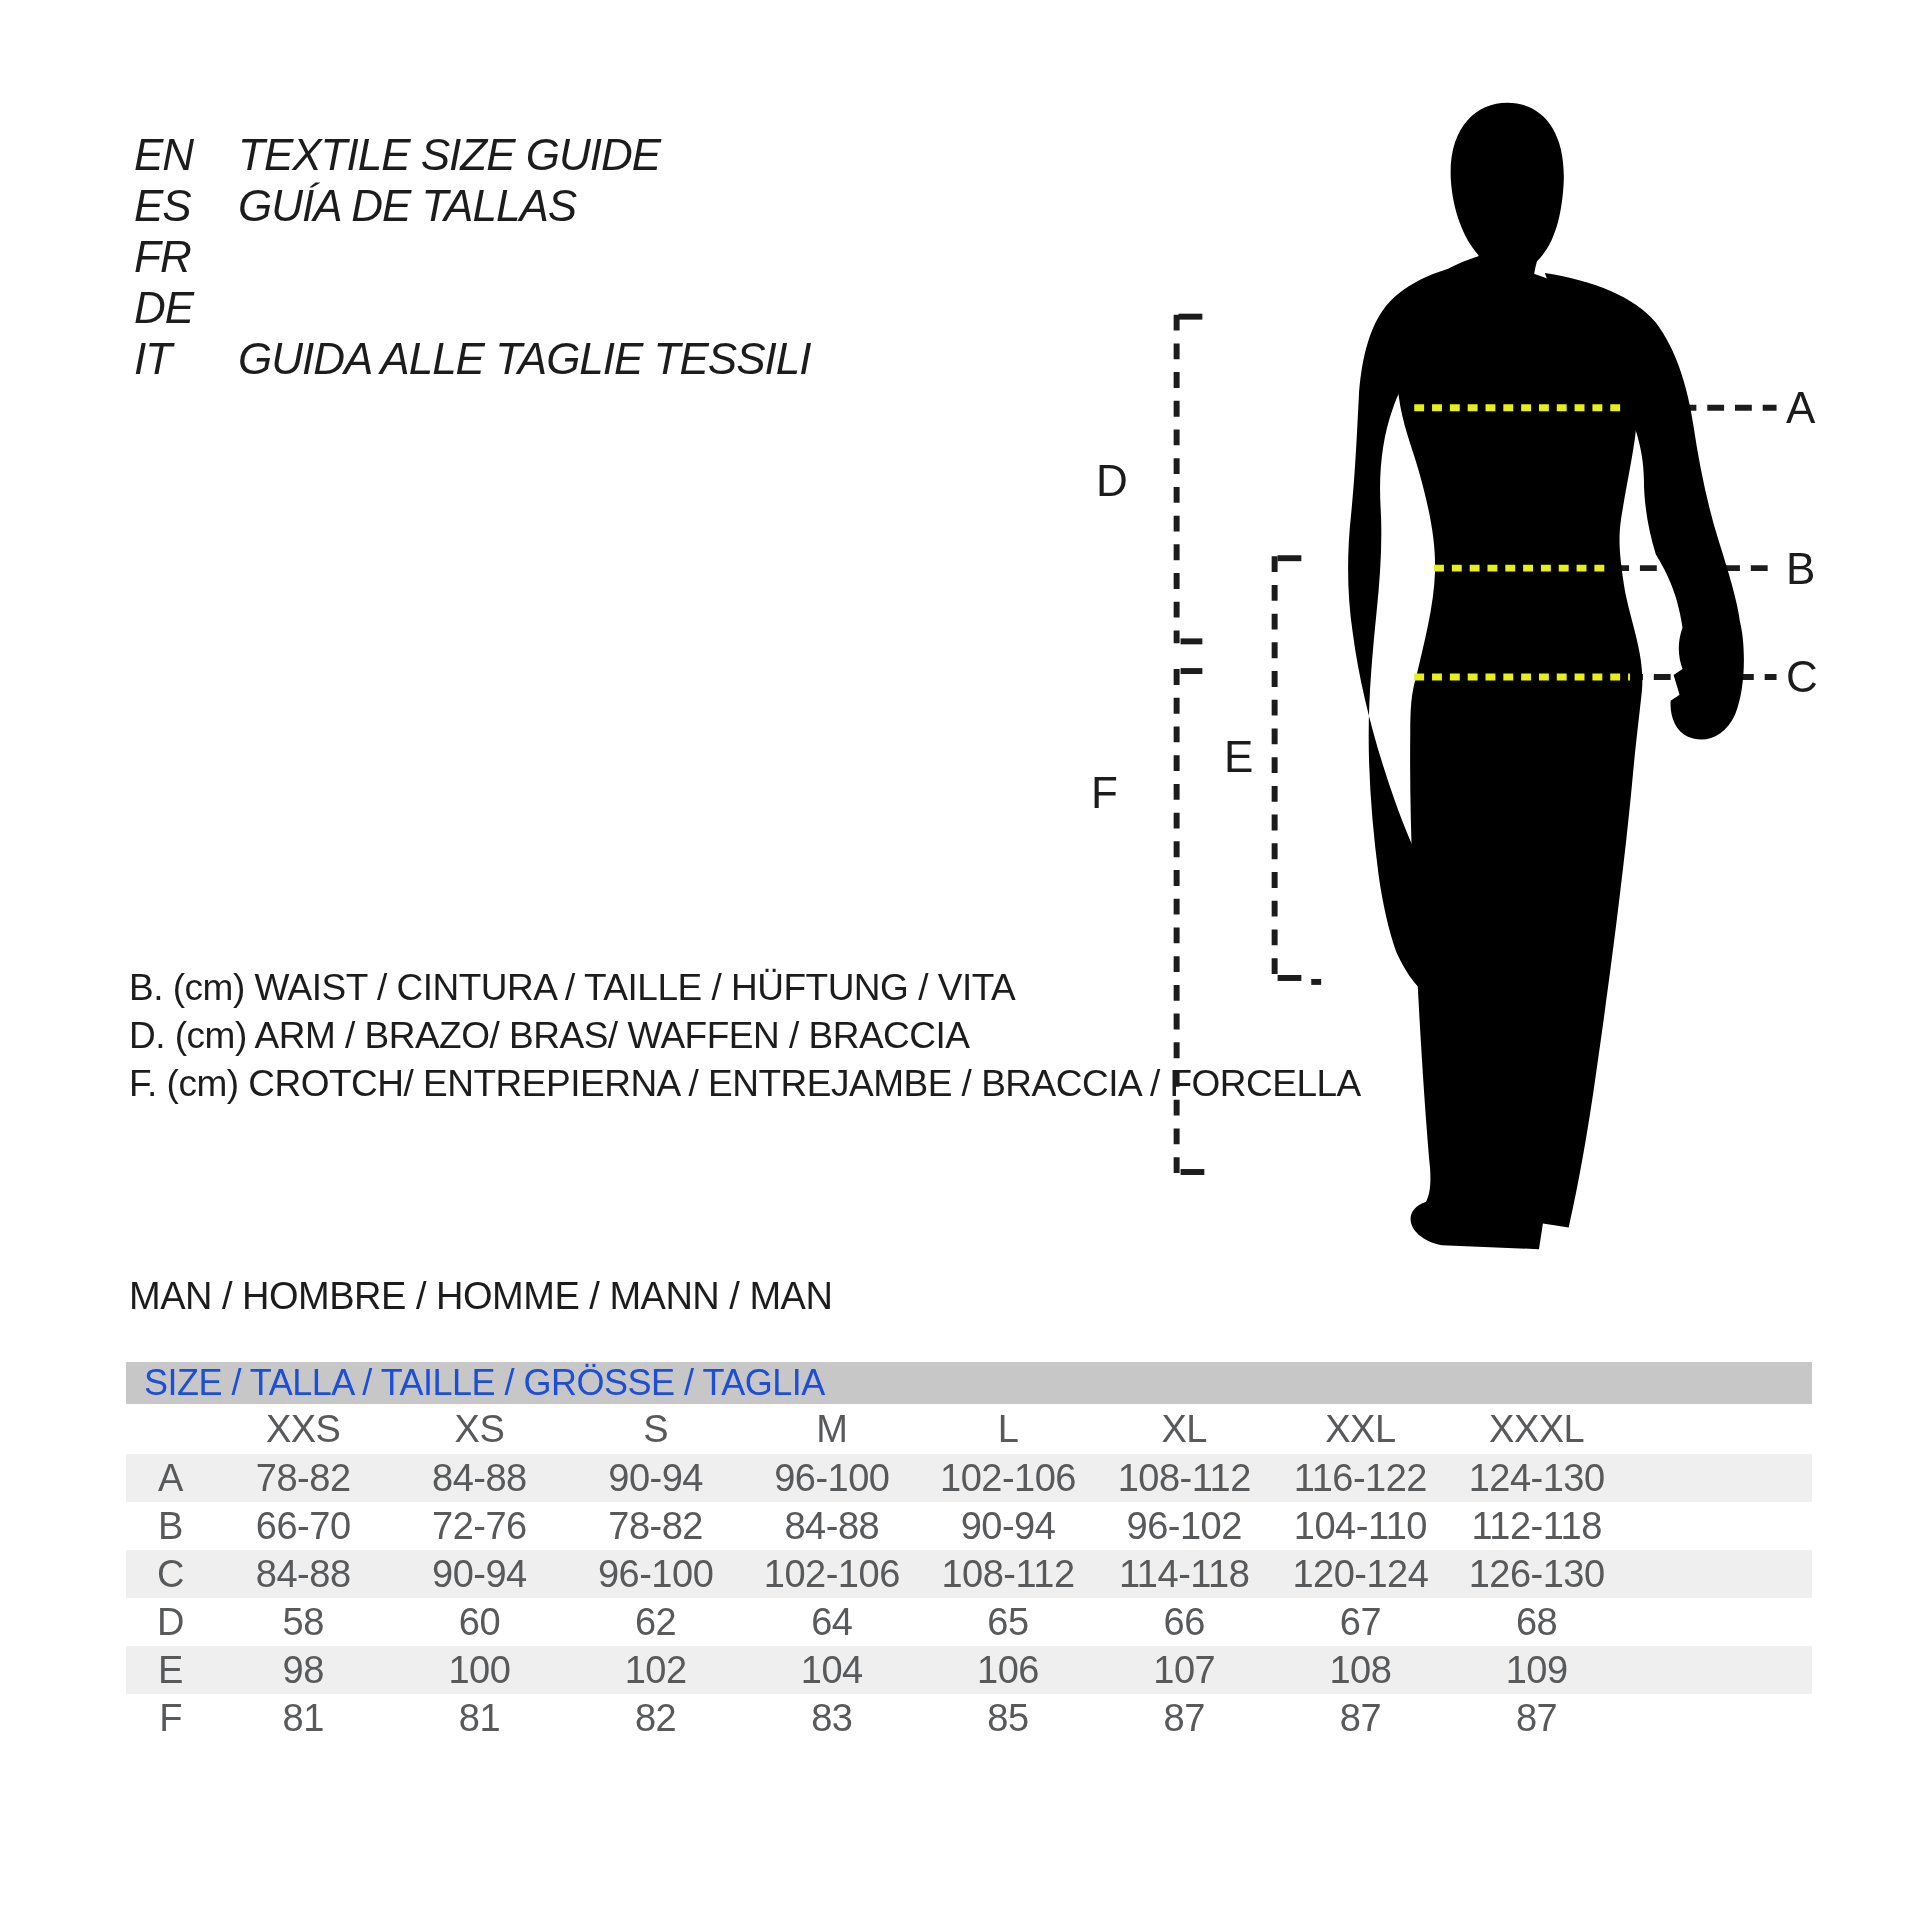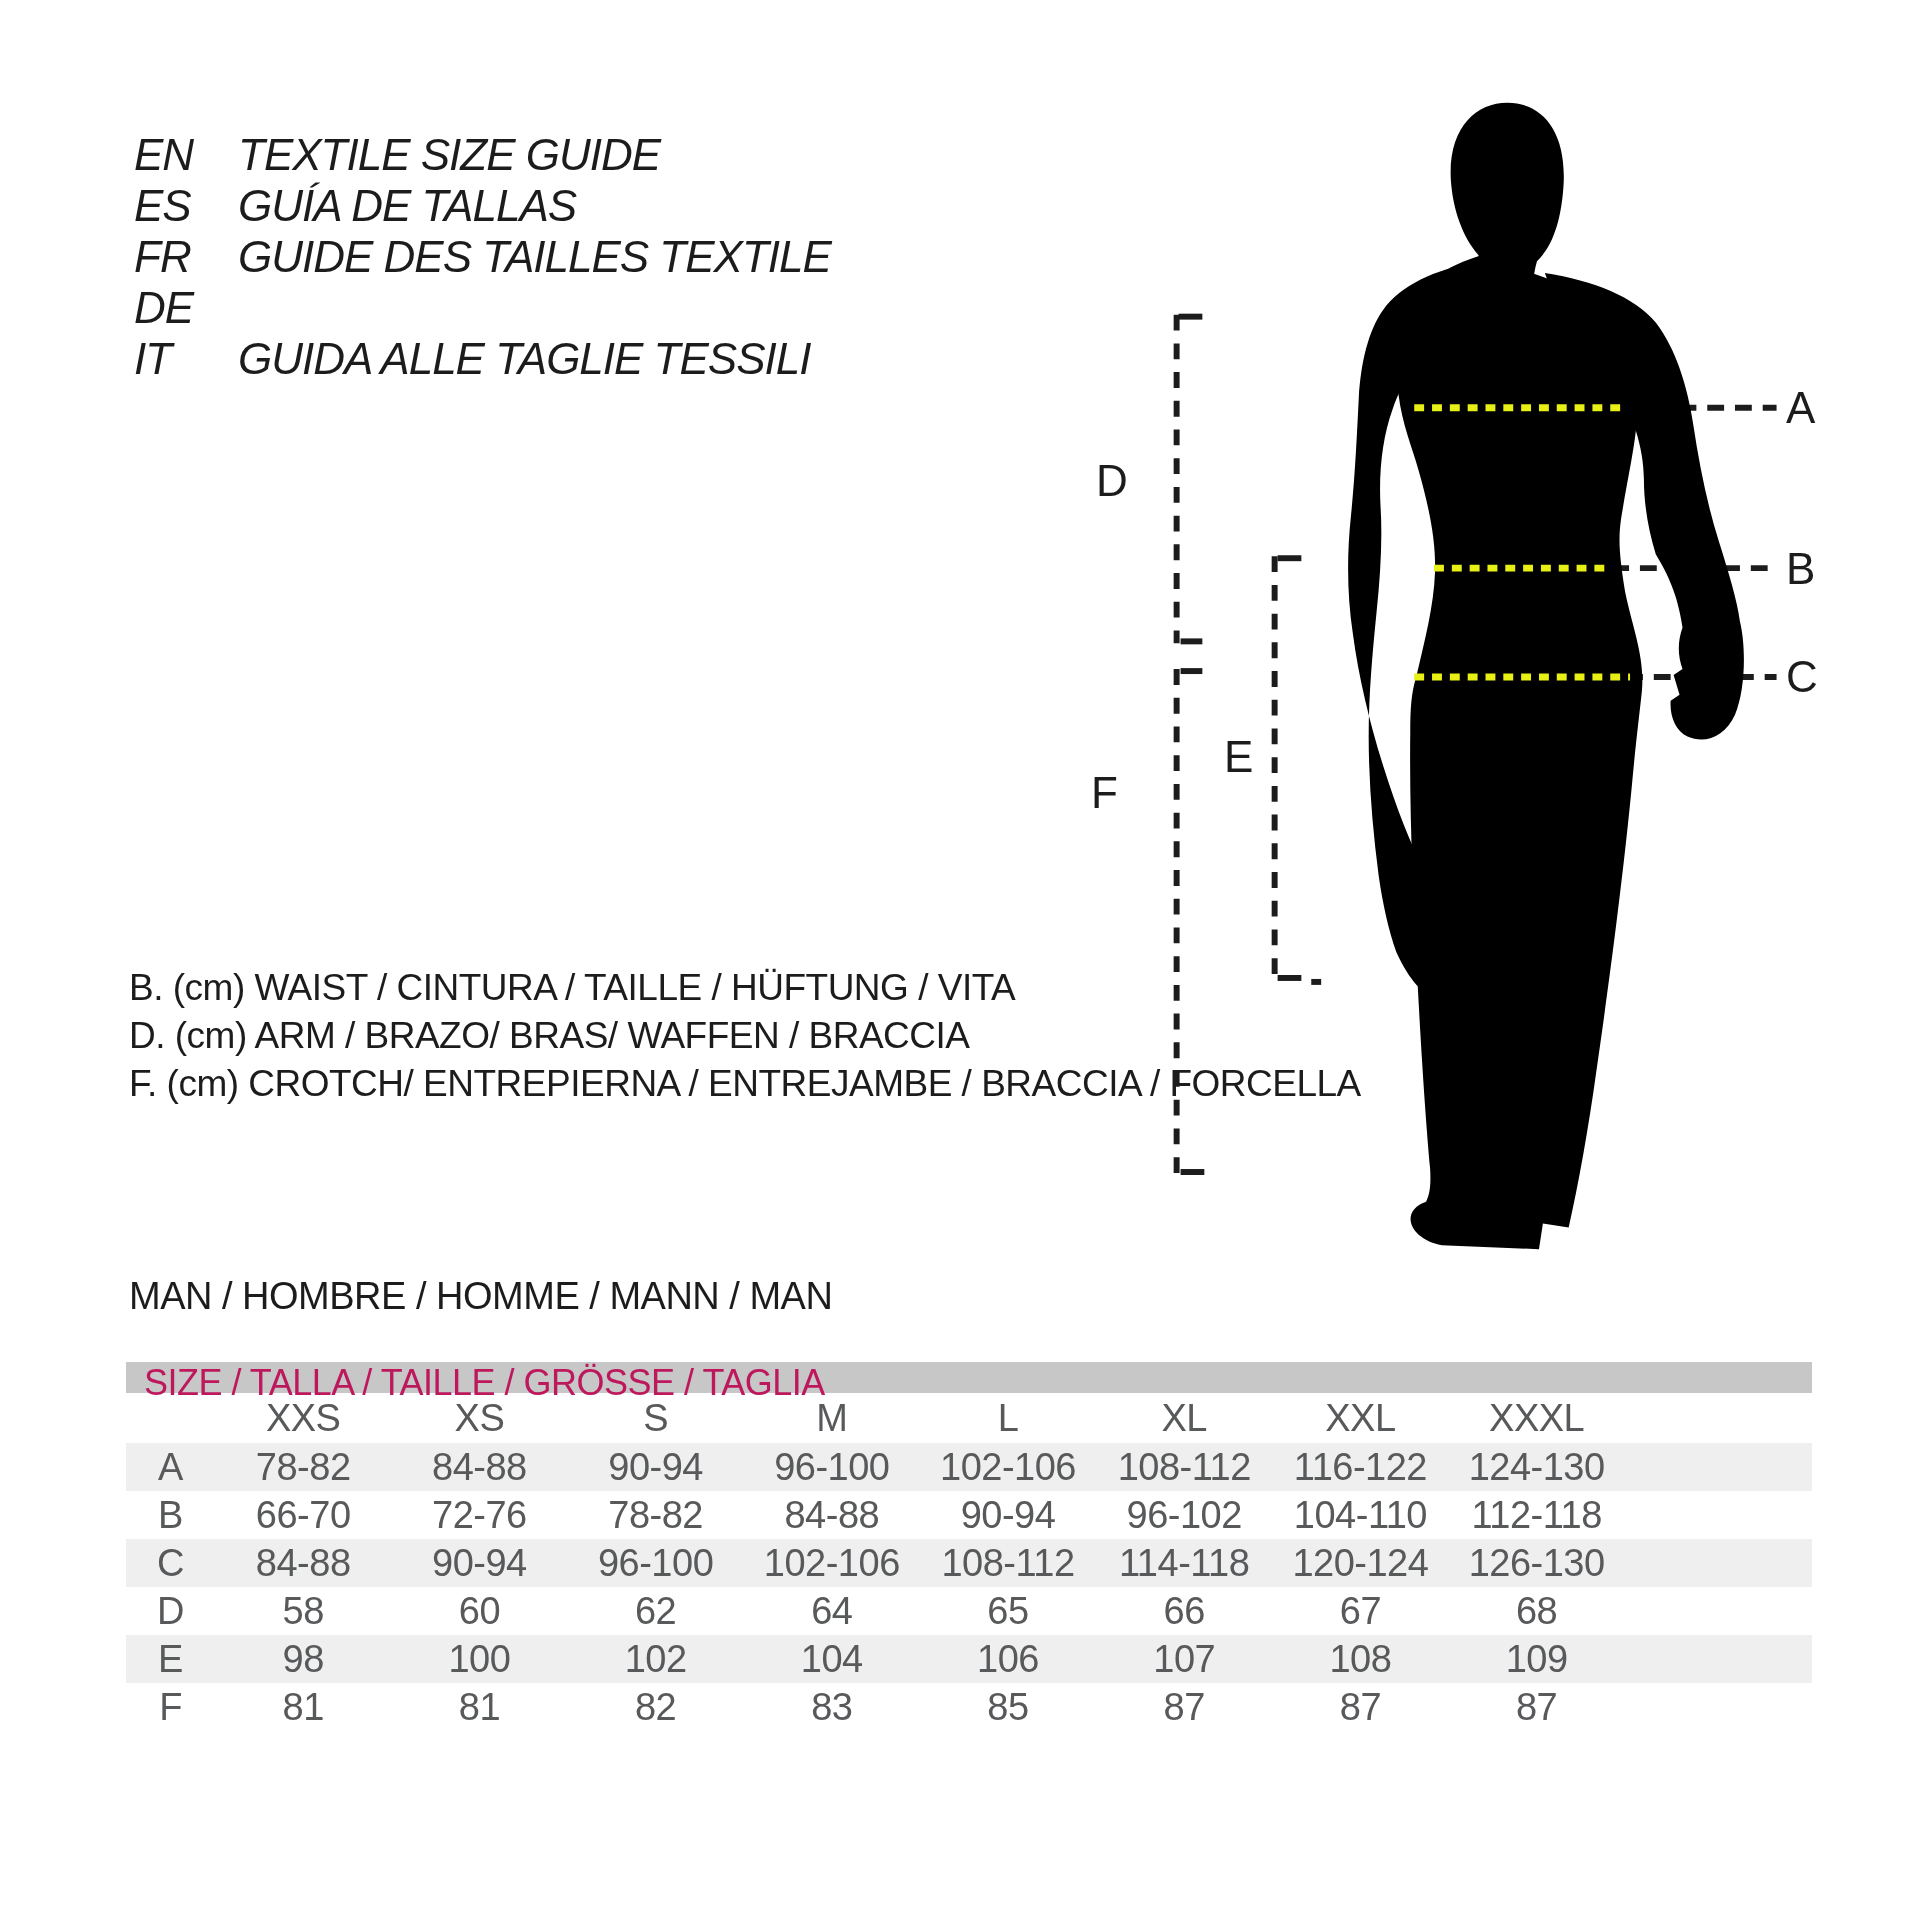--- a/index.html
+++ b/index.html
@@ -14,21 +14,21 @@
   .lang-title{font-size:44px;letter-spacing:-1px;white-space:nowrap;}
   
   .legend-block{position:absolute;left:129px;top:964px;}
   .legend-row{height:48px;display:flex;align-items:center;font-size:37px;letter-spacing:-0.5px;white-space:nowrap;}
   .category-line{position:absolute;left:129px;top:1275px;font-size:38px;letter-spacing:-0.5px;white-space:nowrap;}
   
   .figure-svg{position:absolute;left:941px;top:59px;width:990px;height:1238px;}
   .measure-label{position:absolute;font-size:44px;line-height:46px;color:#1c1c1c;}
   
   .table-wrap{position:absolute;left:126px;top:1362px;width:1686px;}
-  .table-title{height:31px;line-height:42px;background:#c7c7c8;color:#be185d;
+  .table-title{height:42px;line-height:42px;background:#c7c7c8;color:#1d4ed8;
     font-size:36px;padding-left:18px;letter-spacing:-0.5px;box-sizing:border-box;}
   table.sizes{border-collapse:collapse;table-layout:fixed;width:1686px;color:#58595b;}
   table.sizes col.c-label{width:89px;}
   table.sizes col.c-size{width:176px;}
   table.sizes col.c-fill{width:187px;}
   table.sizes th,table.sizes td{font-weight:400;font-size:38px;text-align:center;padding:0;letter-spacing:-0.5px;}
   table.sizes thead tr{height:50px;}
   table.sizes tbody tr{height:48px;}
   table.sizes tbody tr.striped{background:#efefef;}
   td.row-label{text-align:left;padding-left:18px;}
@@ -42,21 +42,20 @@
       <div class="lang-row">
         <span class="lang-code">EN</span>
         <span class="lang-title">TEXTILE SIZE GUIDE</span>
       </div>
       <div class="lang-row">
         <span class="lang-code">ES</span>
         <span class="lang-title">GUÍA DE TALLAS</span>
       </div>
       <div class="lang-row">
         <span class="lang-code">FR</span>
-        <span class="lang-title">GUIDE DES TAILLES TEXTILE</span>
       </div>
       <div class="lang-row">
         <span class="lang-code">DE</span>
       </div>
       <div class="lang-row">
         <span class="lang-code">IT</span>
         <span class="lang-title">GUIDA ALLE TAGLIE TESSILI</span>
       </div>
     </div>
 

